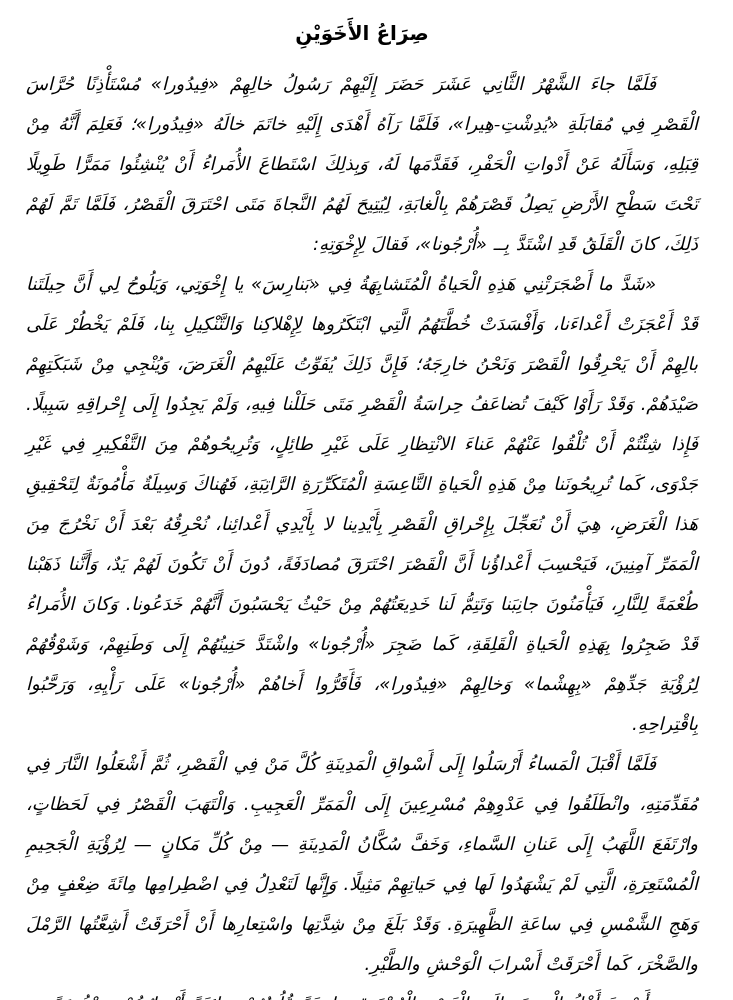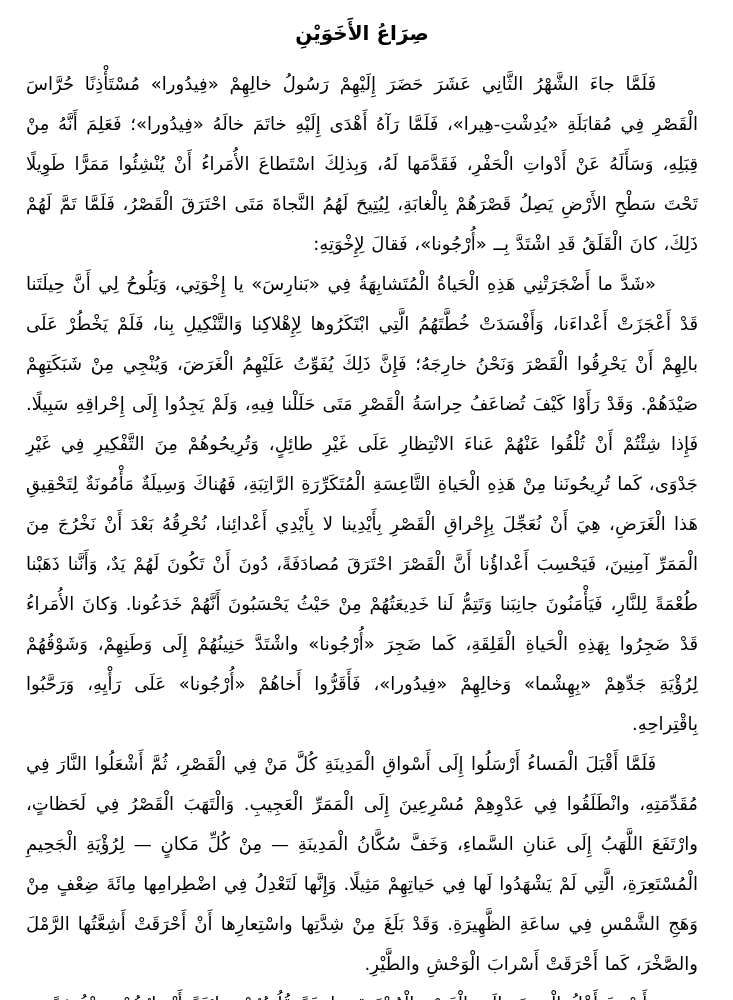--- a/index.html
+++ b/index.html
@@ -29,20 +29,21 @@
     color: #000000;
   }
   .body-text p {
     margin: 0;
     font-size: 18px;
     line-height: 40px;
     text-align: justify;
     text-indent: 42px;
     word-spacing: 1px;
     color: #000000;
+    font-style: italic;
   }
 </style>
 </head>
 <body>
 
 <div class="page">
   <h1 class="title">صِرَاعُ الأَخَوَيْنِ</h1>
 
   <div class="body-text">
     <p>فَلَمَّا جاءَ الشَّهْرُ الثَّانِي عَشَرَ حَضَرَ إِلَيْهِمْ رَسُولُ خالِهِمْ «فِيدُورا» مُسْتَأْذِنًا حُرَّاسَ الْقَصْرِ فِي مُقابَلَةِ «يُدِشْتِ-هِيرا»، فَلَمَّا رَآهُ أَهْدَى إِلَيْهِ خاتَمَ خالَهُ «فِيدُورا»؛ فَعَلِمَ أَنَّهُ مِنْ قِبَلِهِ، وَسَأَلَهُ عَنْ أَدْواتِ الْحَفْرِ، فَقَدَّمَها لَهُ، وَبِذلِكَ اسْتَطاعَ الأُمَراءُ أَنْ يُنْشِئُوا مَمَرًّا طَوِيلًا تَحْتَ سَطْحِ الأَرْضِ يَصِلُ قَصْرَهُمْ بِالْغابَةِ، لِيُتِيحَ لَهُمُ النَّجاةَ مَتَى احْتَرَقَ الْقَصْرُ، فَلَمَّا تَمَّ لَهُمْ ذَلِكَ، كانَ الْقَلَقُ قَدِ اشْتَدَّ بِــ «أُرْجُونا»، فَقالَ لِإِخْوَتِهِ:</p>

